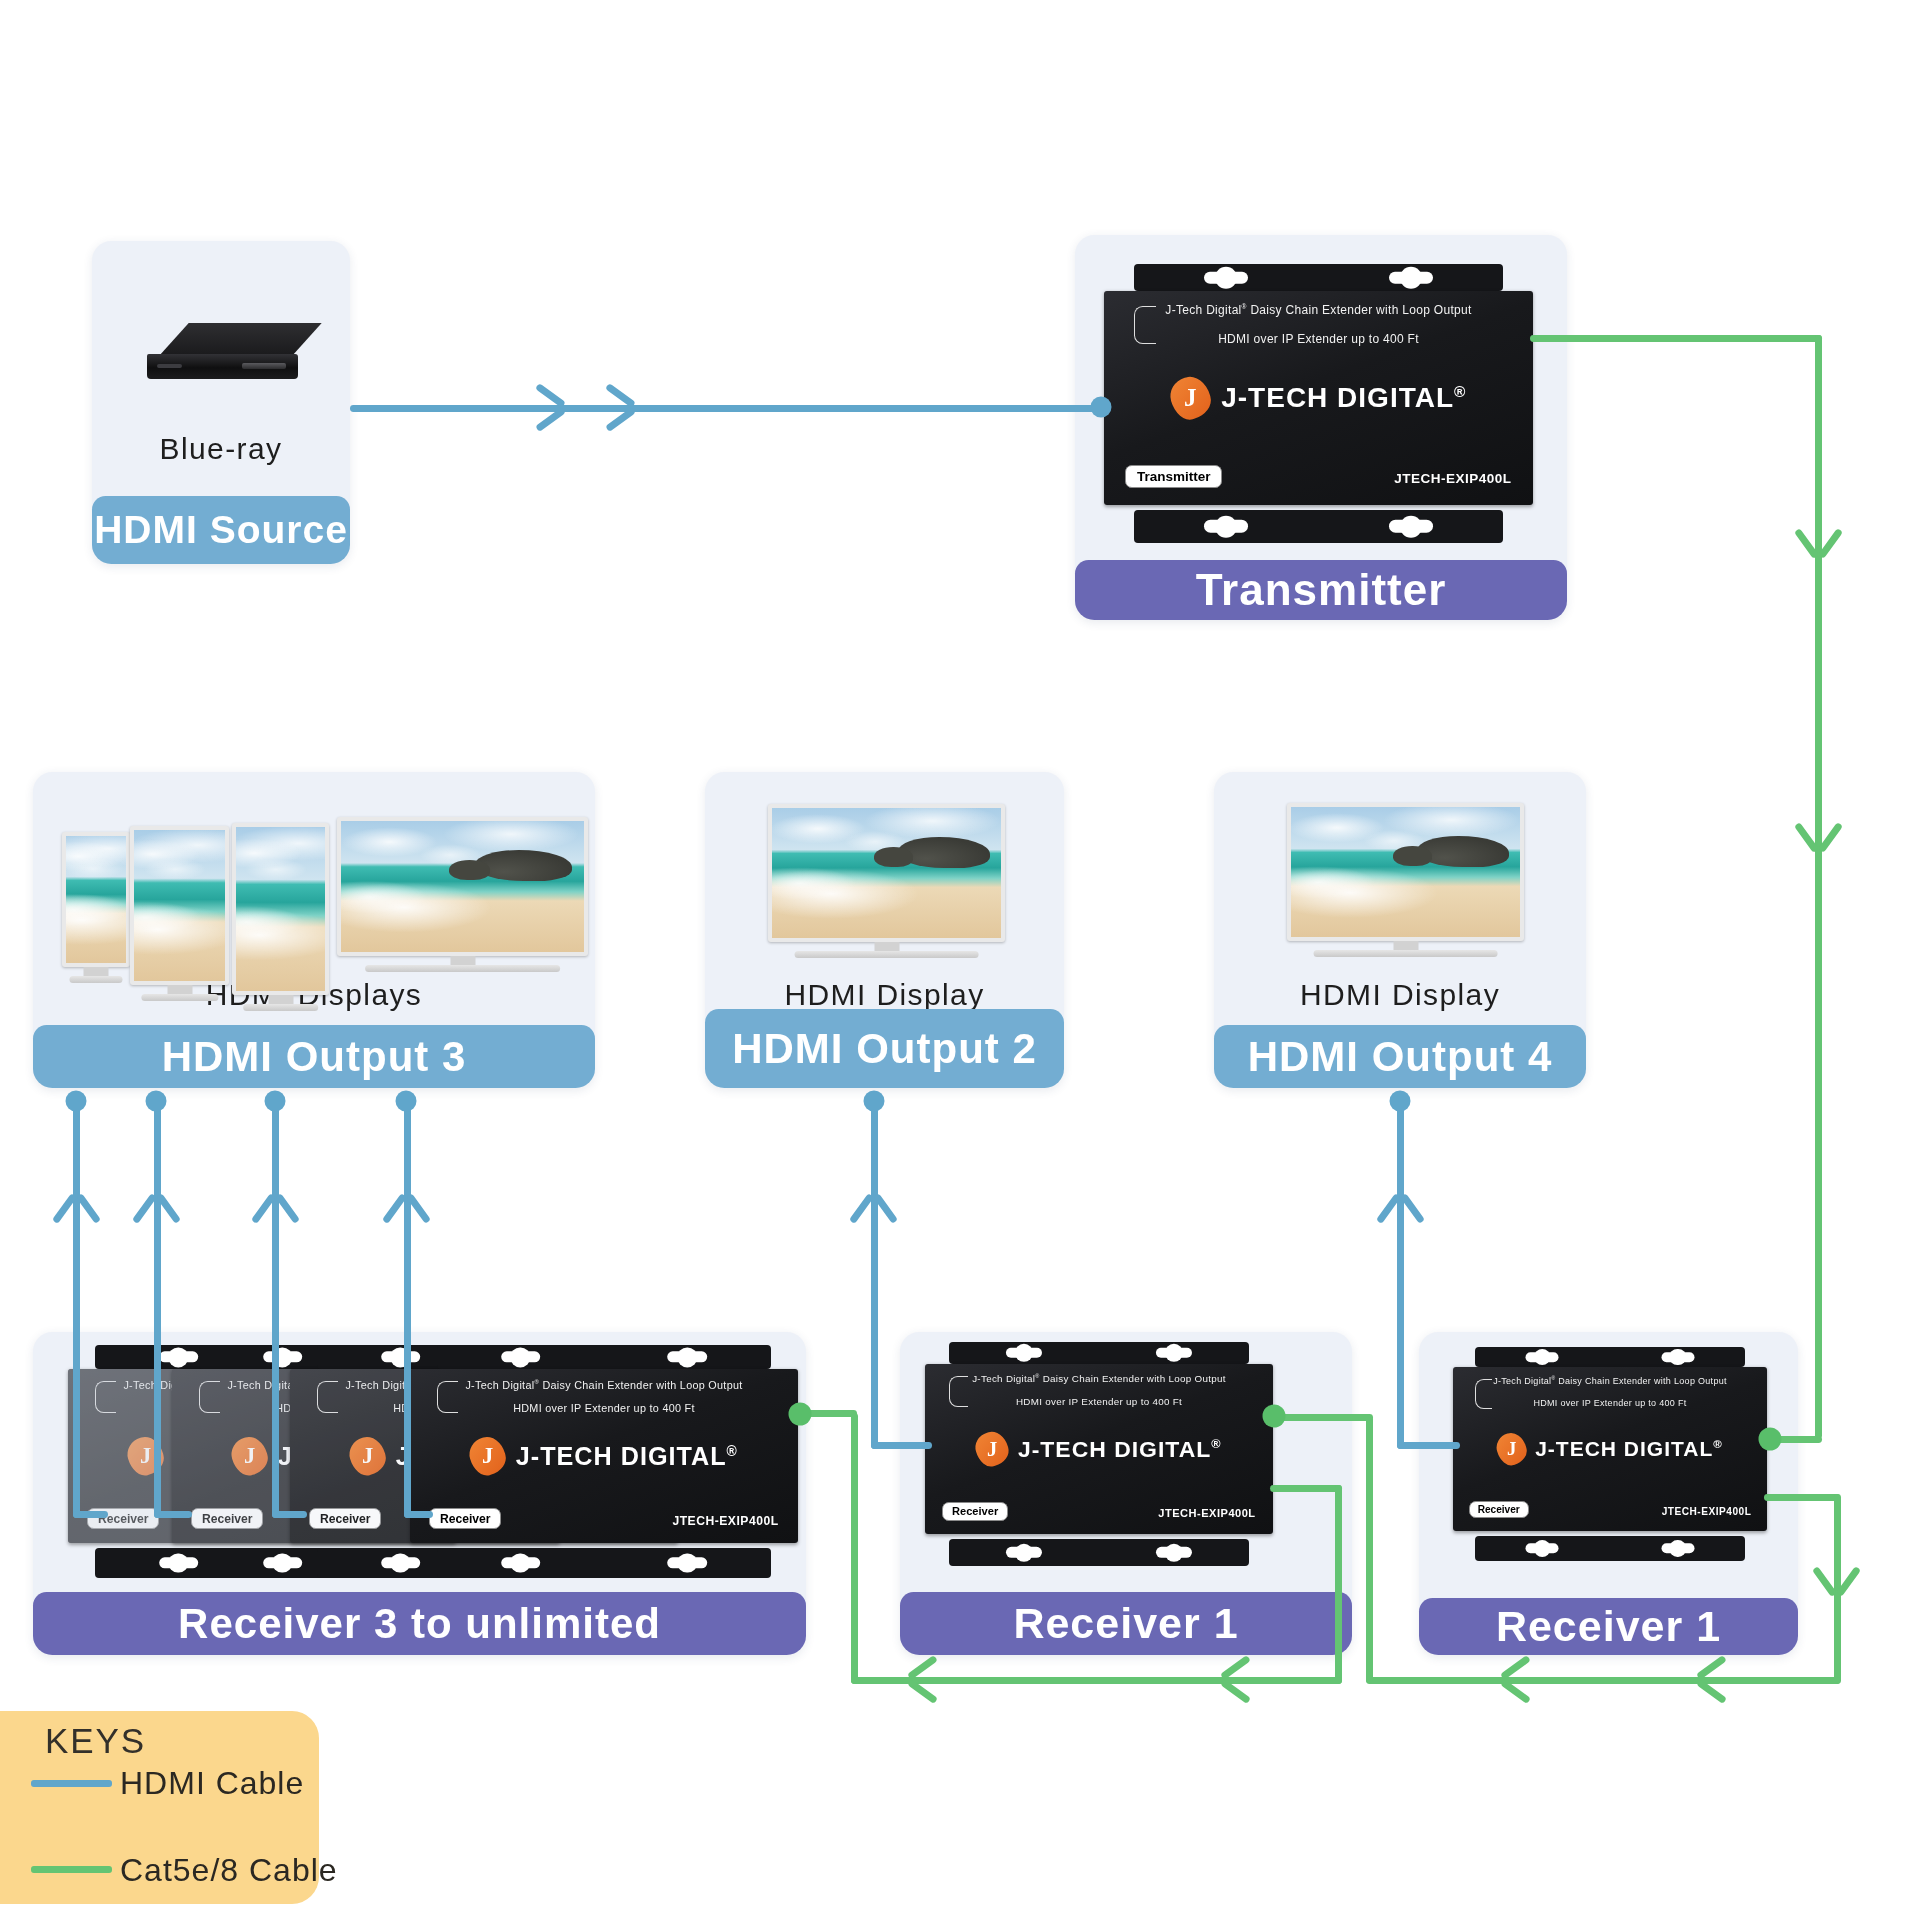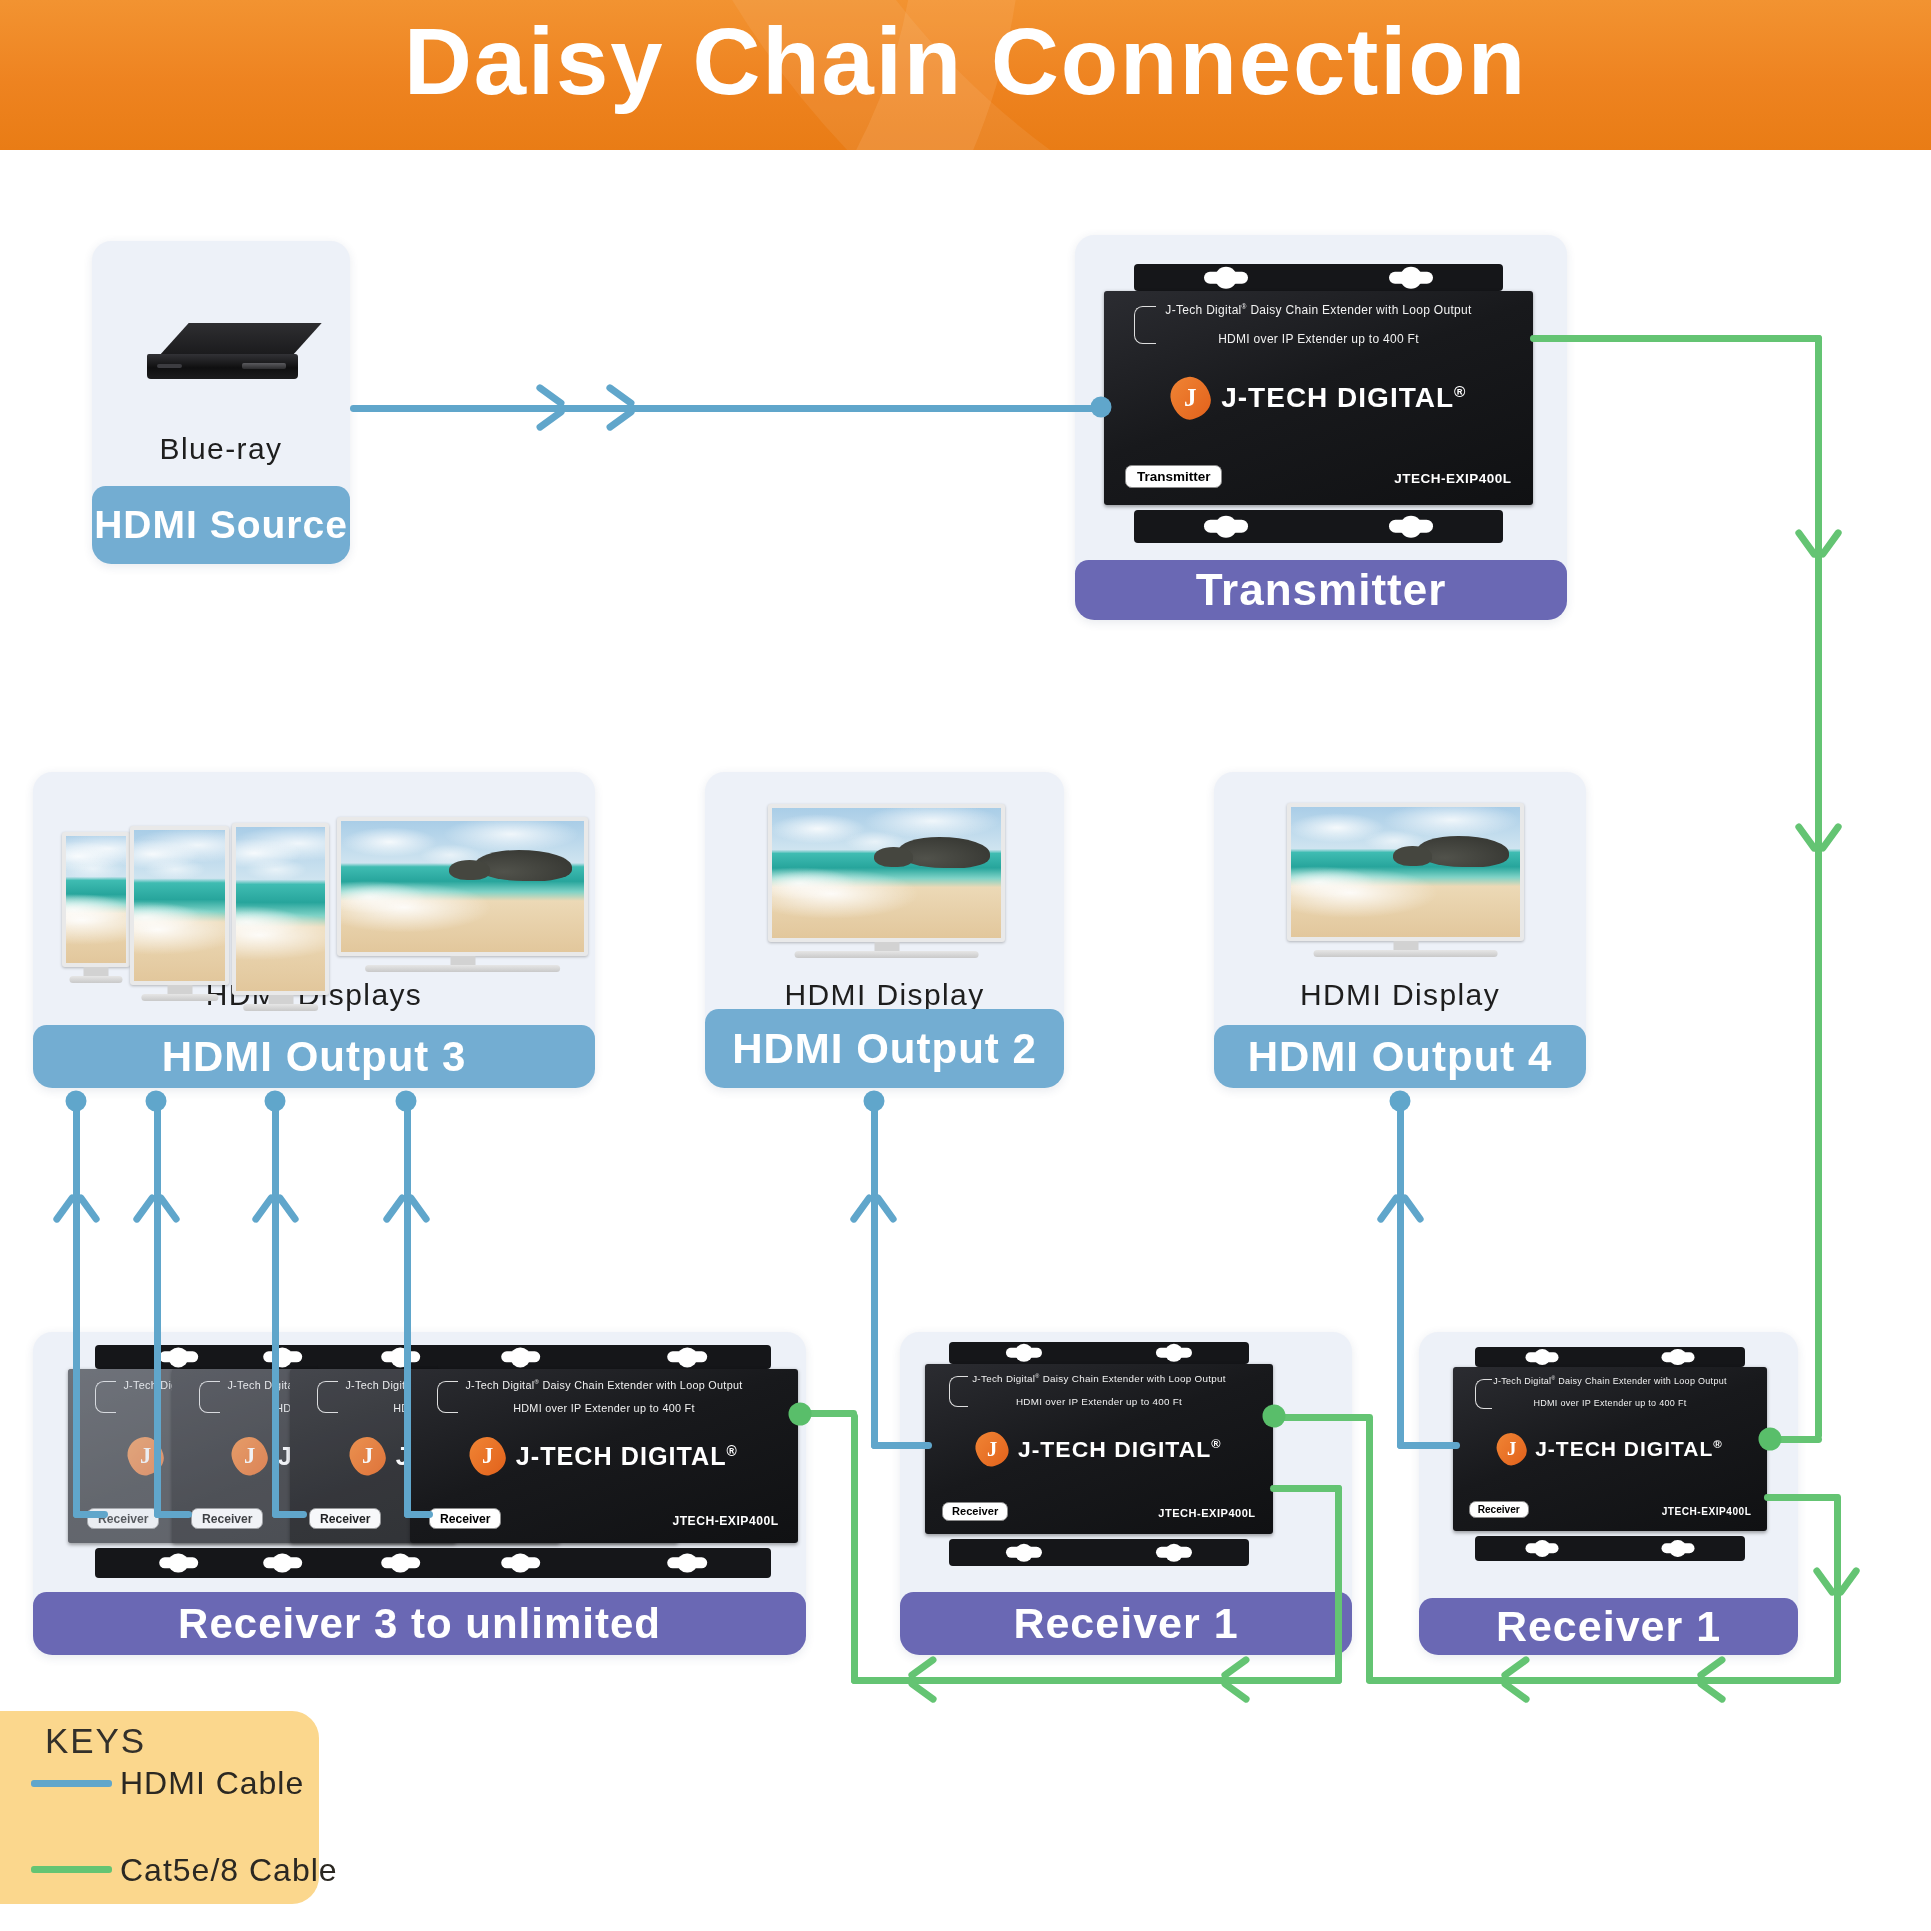--- a/index.html
+++ b/index.html
@@ -117,27 +117,24 @@
         border-radius:0 27px 27px 0;z-index:10}
   .keys .ktitle{position:absolute;left:45px;top:9.7px;font-size:35px;color:#33302a;letter-spacing:1.9px}
   .keys .kline{position:absolute;height:6.8px;border-radius:2.9px;width:81px;left:31px}
   .keys .klabel{position:absolute;left:120px;font-size:32px;color:#2b2822;letter-spacing:1px;white-space:nowrap}
 </style>
 </head>
 <body>
 
 <div id="stage">
 
-  <div class="header">
-    <div class="title">Daisy Chain Connection</div>
-  </div>
 
   <div class="panel" style="left:92px;top:241px;width:258px;height:323px">
     <div class="plabel" style="top:191px">Blue-ray</div>
-    <div class="banner blue" style="height:78px;font-size:39px">HDMI Source</div>
+    <div class="banner blue" style="height:68px;font-size:39px">HDMI Source</div>
   </div>
   <div class="bluray">
     <i class="bd-top"></i>
     <i class="bd-front"></i>
   </div>
 
   <div class="panel" style="left:1075px;top:235px;width:492px;height:385px">
     <div class="banner purple" style="height:60px;font-size:44px">Transmitter</div>
   </div>
   <div class="device" style="left:1104px;top:264px;--w:429px;--s:1;--bh:214px">

